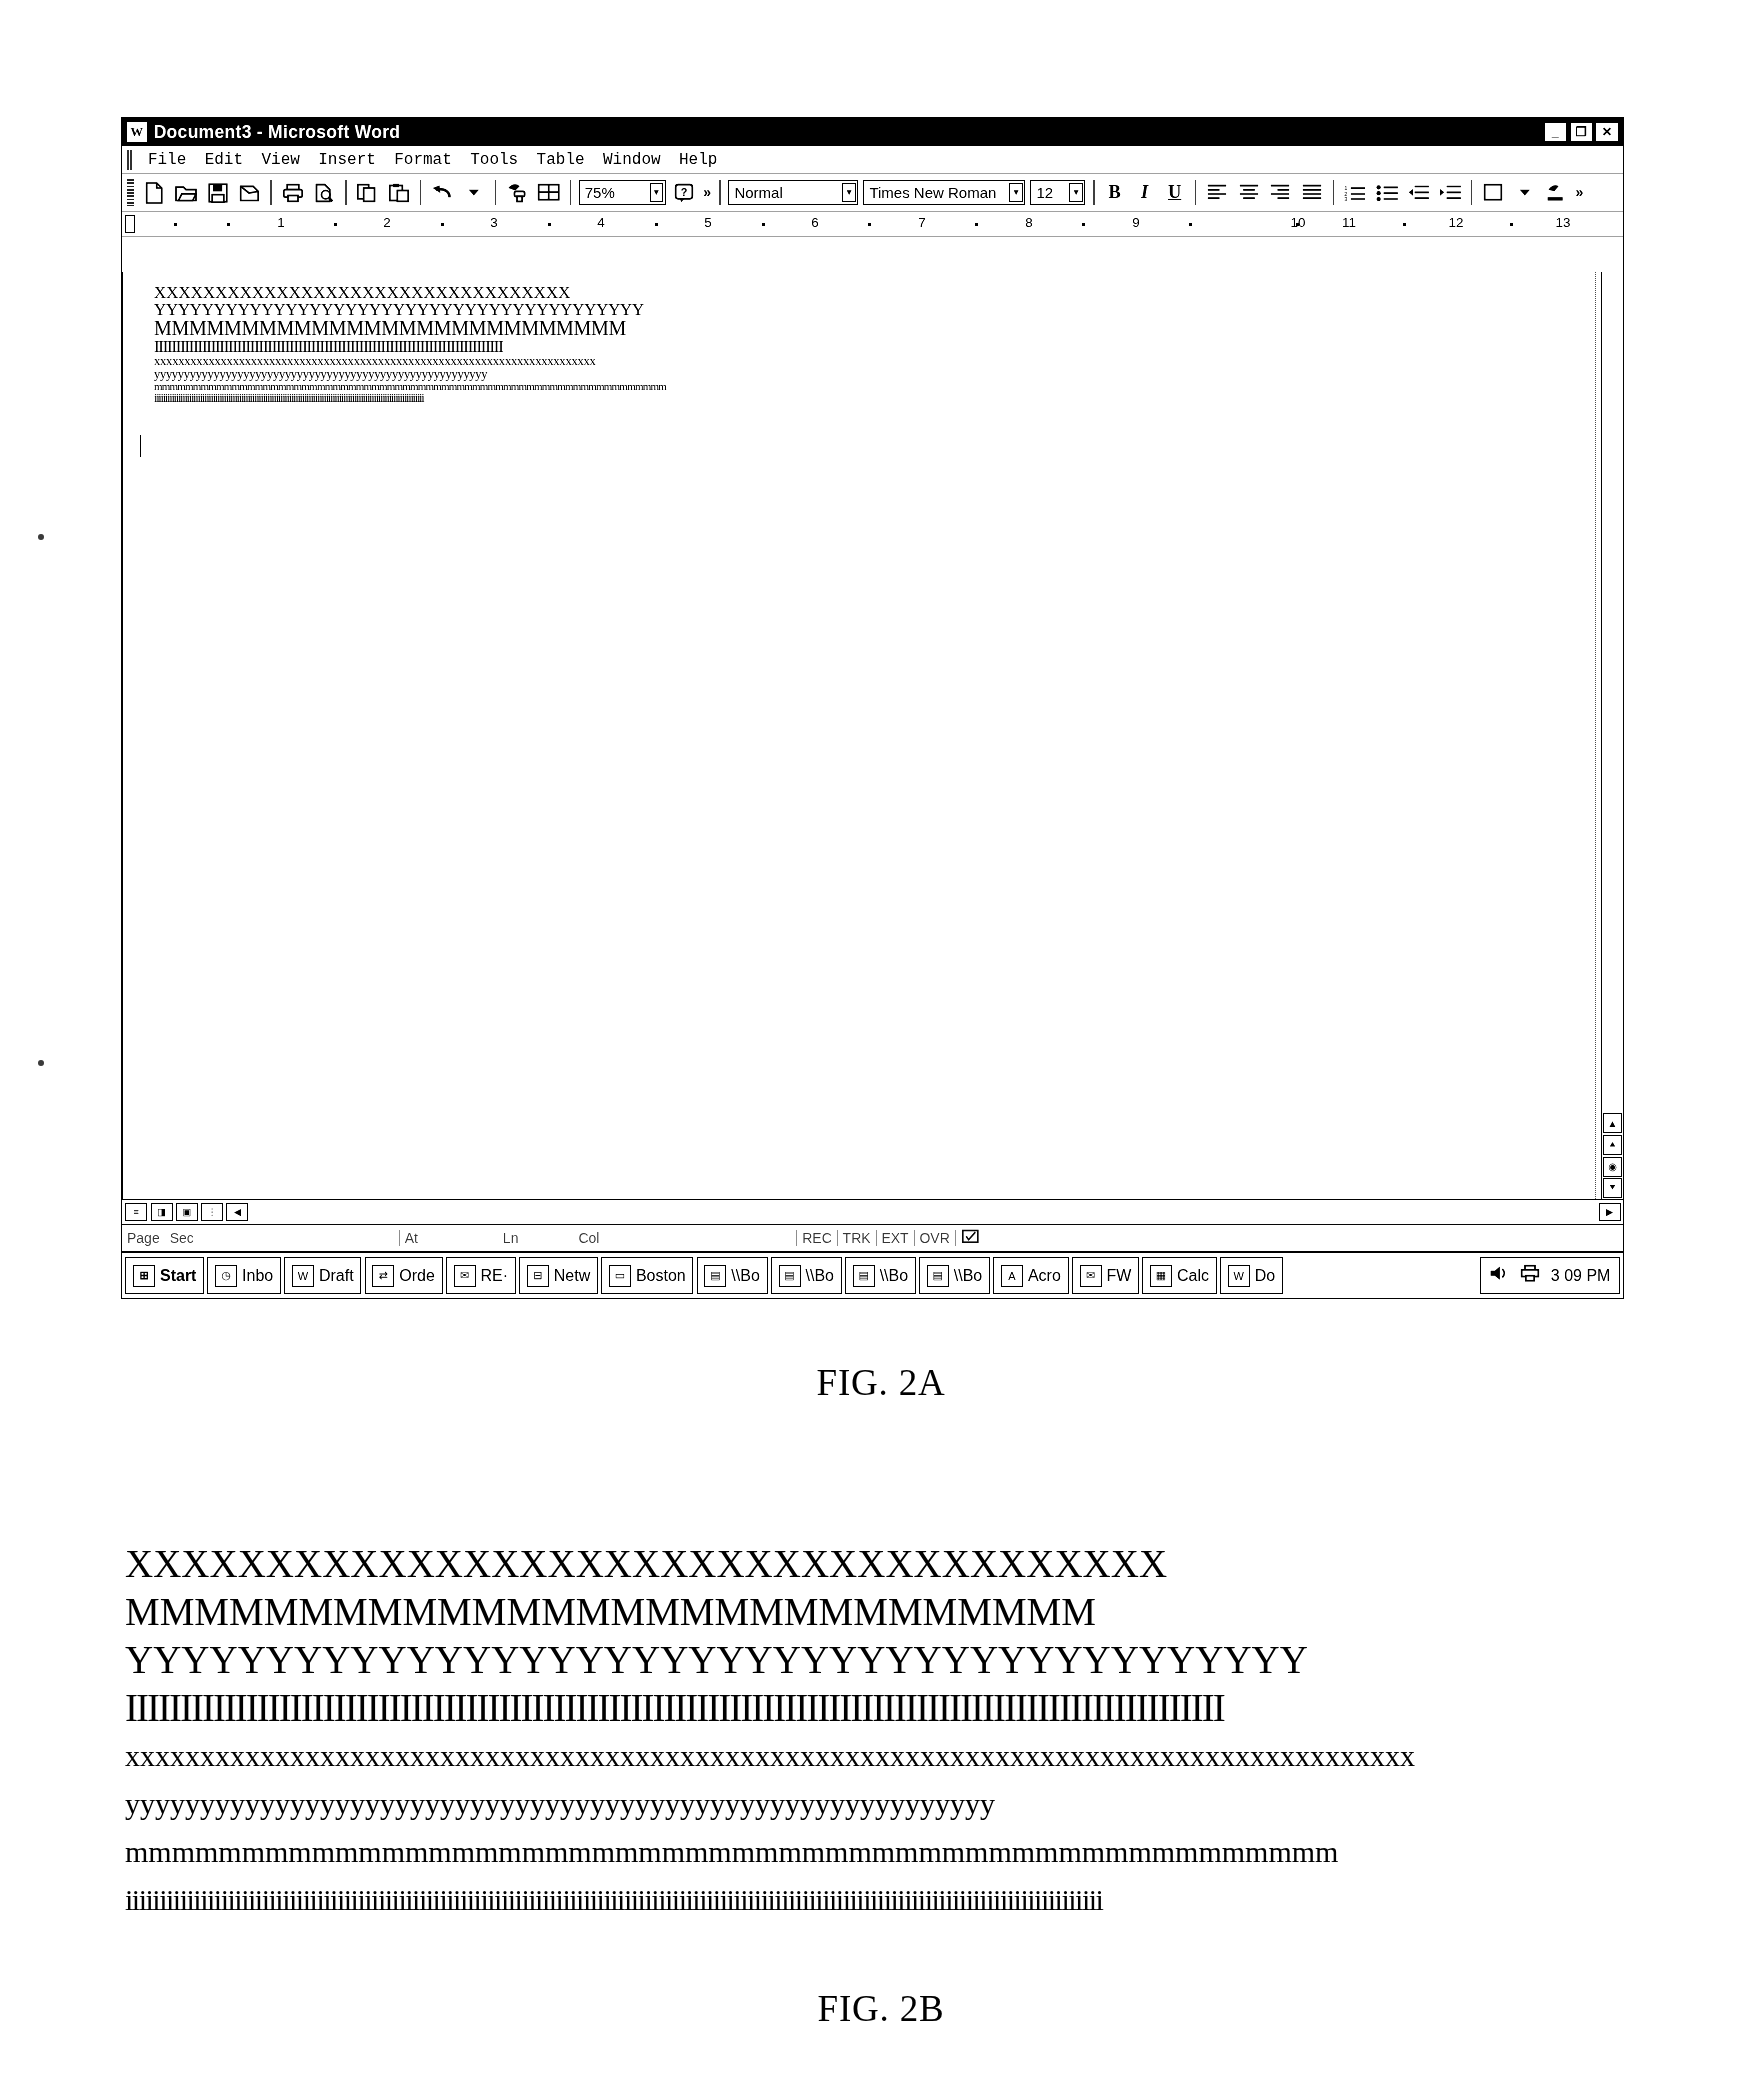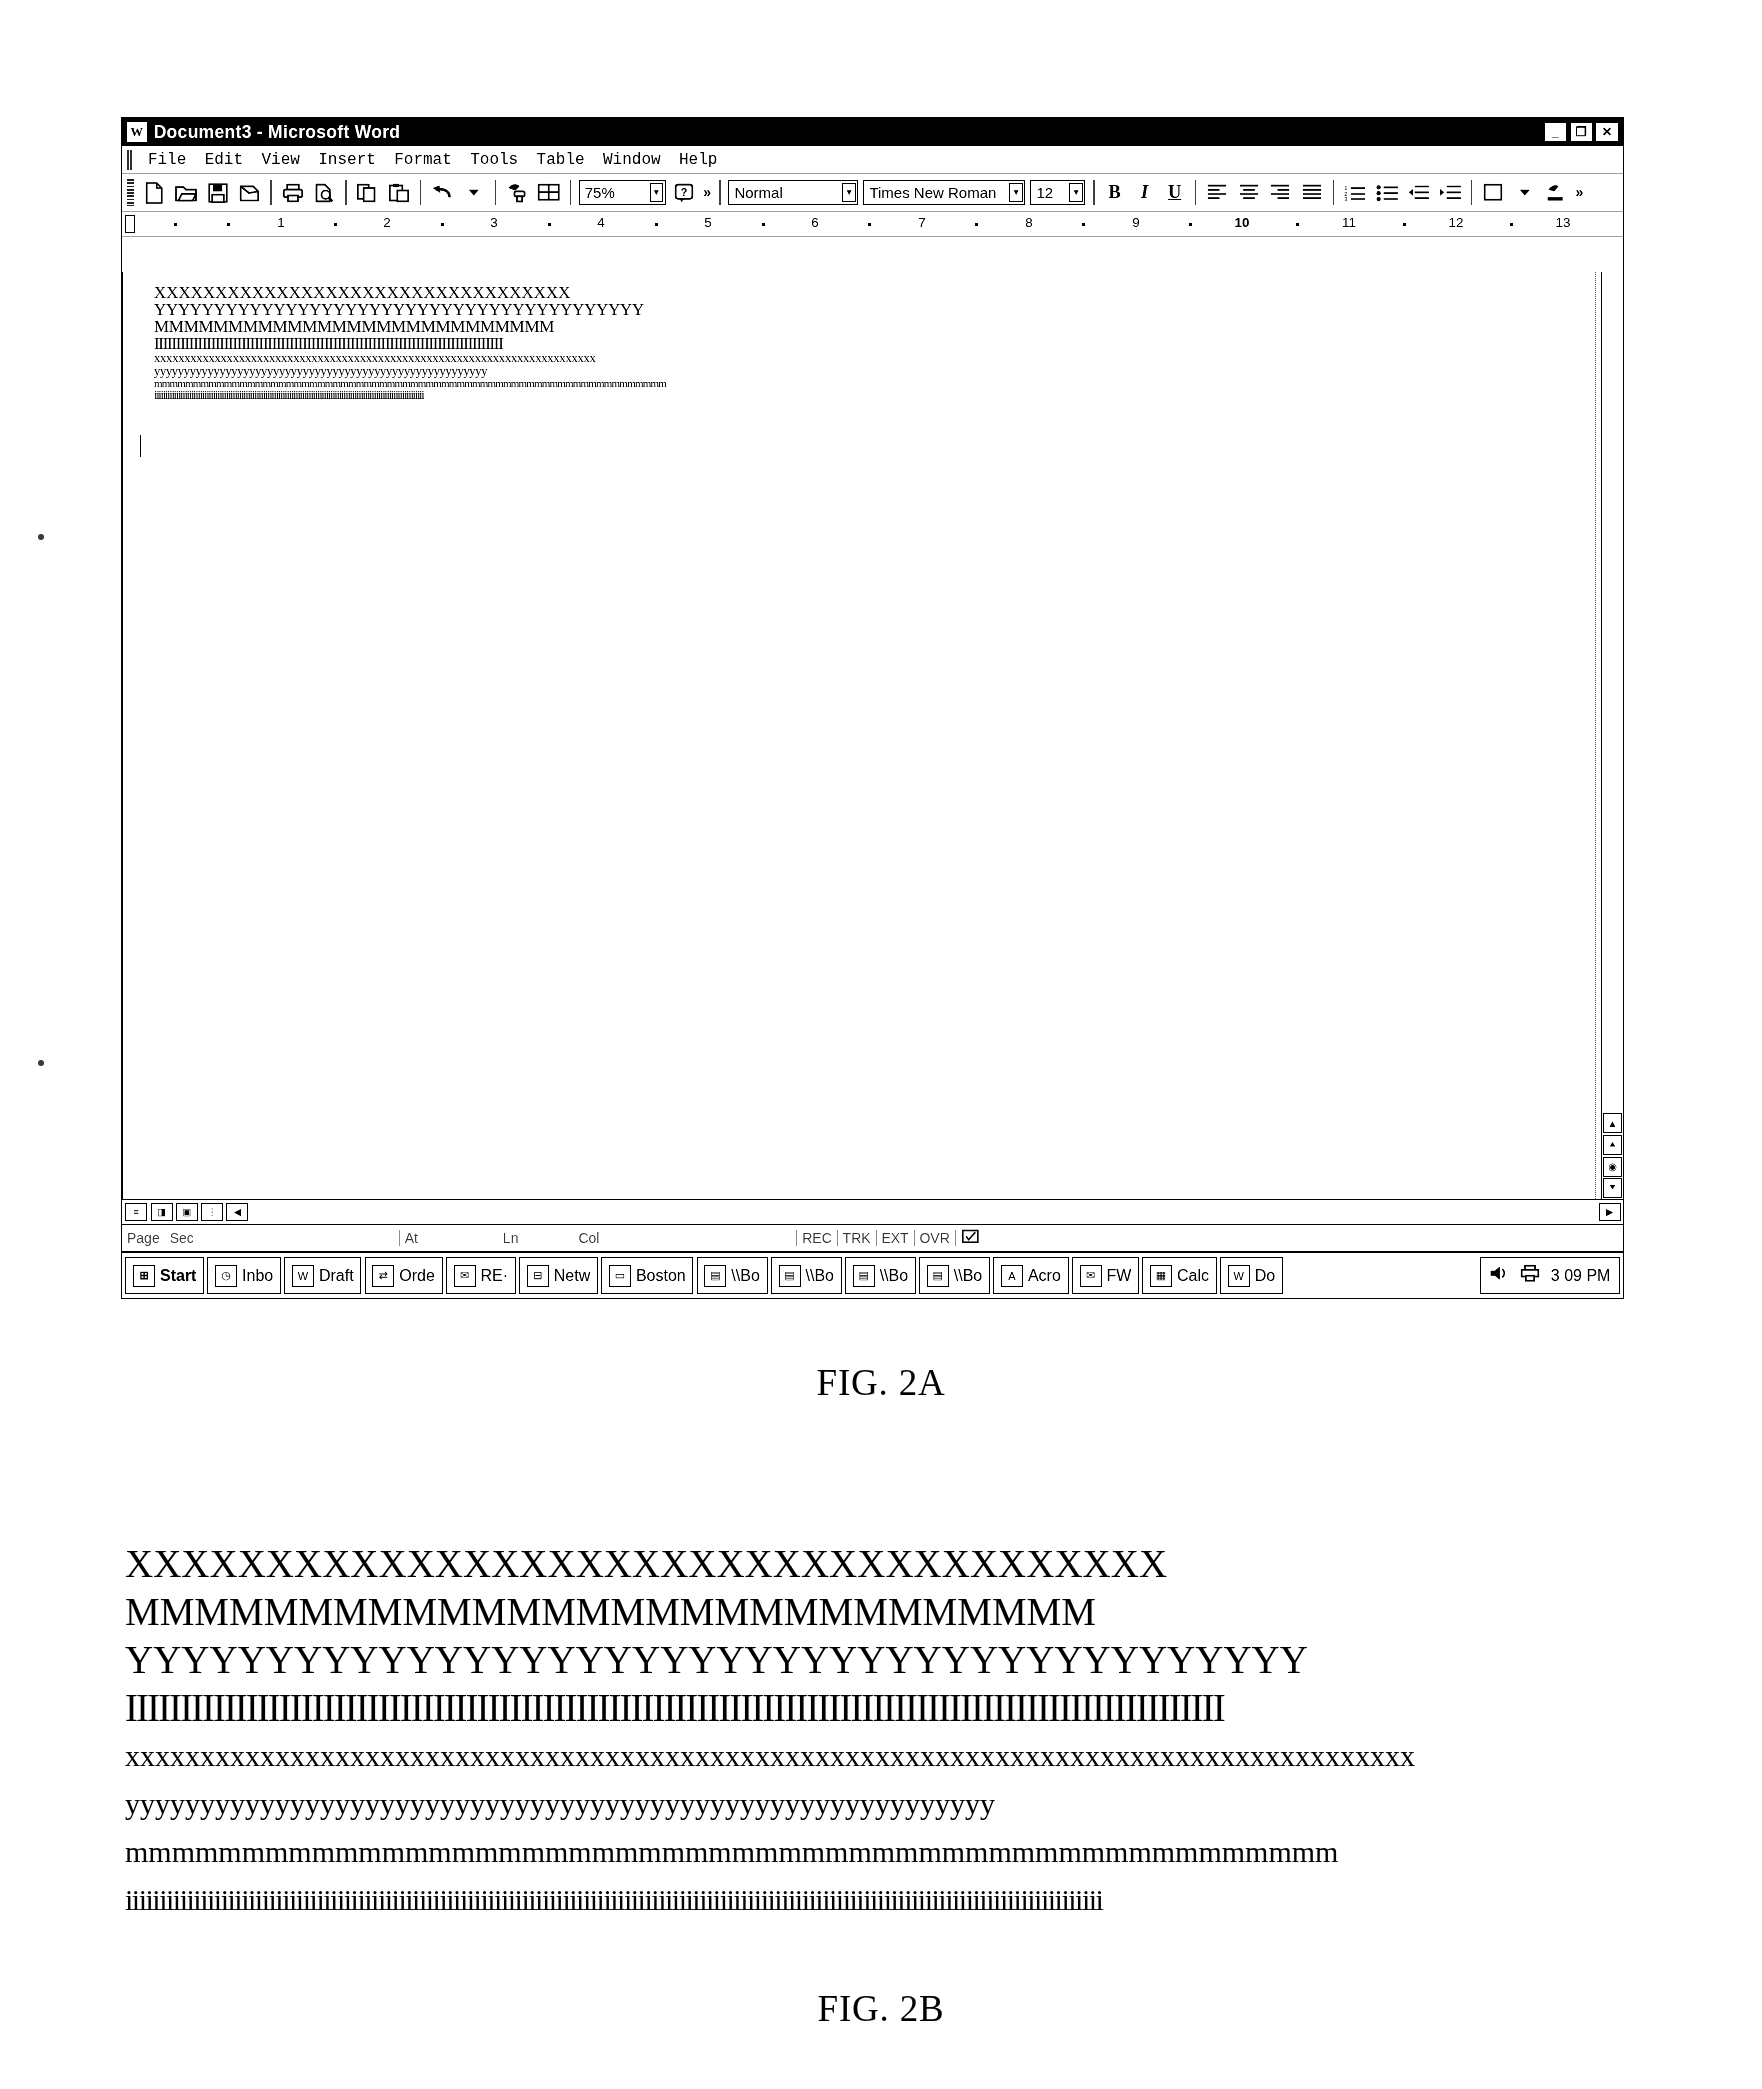--- a/index.html
+++ b/index.html
@@ -133,21 +133,21 @@
     background:#fff;
   }
   .doctext {
     position:absolute; left:15px; top:11.7px; right:10px;
     font-family:"Liberation Serif", serif;
     color:#000;
   }
   .doctext div { white-space:nowrap; overflow:hidden; line-height:1.02;margin-left:16px; }
   .dl1 { font-size:16.7px; letter-spacing:0.2px; }
   .dl2 { font-size:16.7px; letter-spacing:-0.1px; }
-  .dl3 { font-size:17px; letter-spacing:-0.3px; }
+  .dl3 { font-size:20px; letter-spacing:-0.3px; }
   .dl4 { font-size:16.7px; letter-spacing:-1.2px; }
   .dl5 { font-size:12.5px; letter-spacing:-0.2px; }
   .dl6 { font-size:12.5px; letter-spacing:-0.3px; }
   .dl7 { font-size:11px; letter-spacing:-0.8px; }
   .dl8 { font-size:12.5px; letter-spacing:-1.3px; }
   .caret { position:absolute; left:16.7px; top:163px; width:1.7px; height:22px; background:#000; }
 
   
   .vscroll {
     width:22px; background:#fff; border-left:0.8px solid #000;
@@ -462,21 +462,21 @@
     <div class="lmark"></div>
     <div class="rnum" style="left:159px;">1</div>
     <div class="rnum" style="left:265px;">2</div>
     <div class="rnum" style="left:372px;">3</div>
     <div class="rnum" style="left:479px;">4</div>
     <div class="rnum" style="left:586px;">5</div>
     <div class="rnum" style="left:693px;">6</div>
     <div class="rnum" style="left:800px;">7</div>
     <div class="rnum" style="left:907px;">8</div>
     <div class="rnum" style="left:1014px;">9</div>
-    <div class="rnum" style="left:1120px;font-weight:bold;">10</div>
+    <div class="rnum" style="left:1176px;">10</div>
     <div class="rnum" style="left:1227px;">11</div>
     <div class="rnum" style="left:1334px;">12</div>
     <div class="rnum" style="left:1441px;">13</div>
     <div class="rdot" style="left:52px;"></div>
     <div class="rdot" style="left:105px;"></div>
     <div class="rdot" style="left:212px;"></div>
     <div class="rdot" style="left:319px;"></div>
     <div class="rdot" style="left:426px;"></div>
     <div class="rdot" style="left:533px;"></div>
     <div class="rdot" style="left:640px;"></div>

